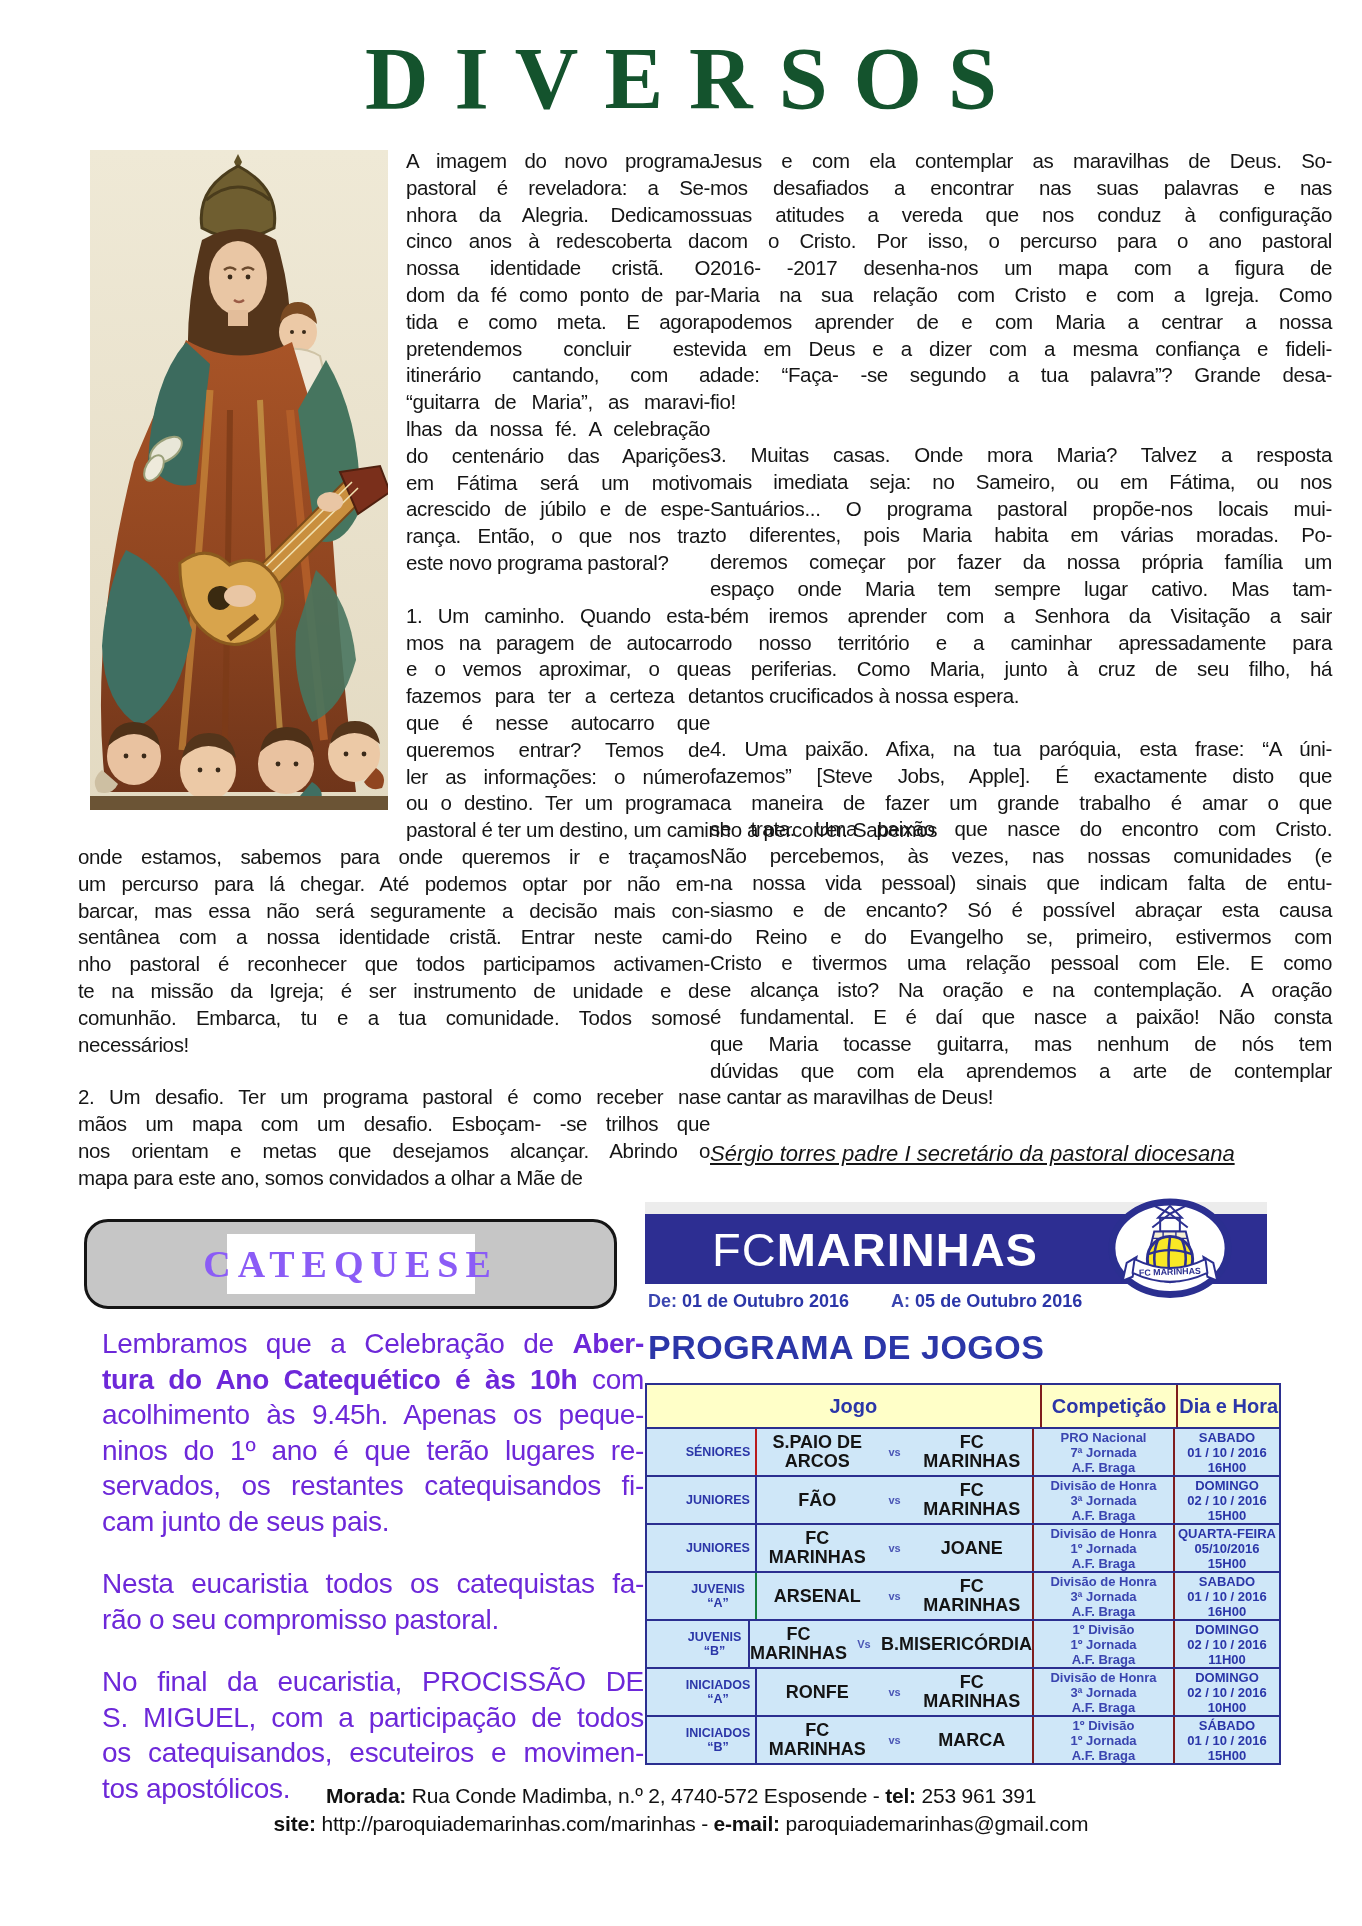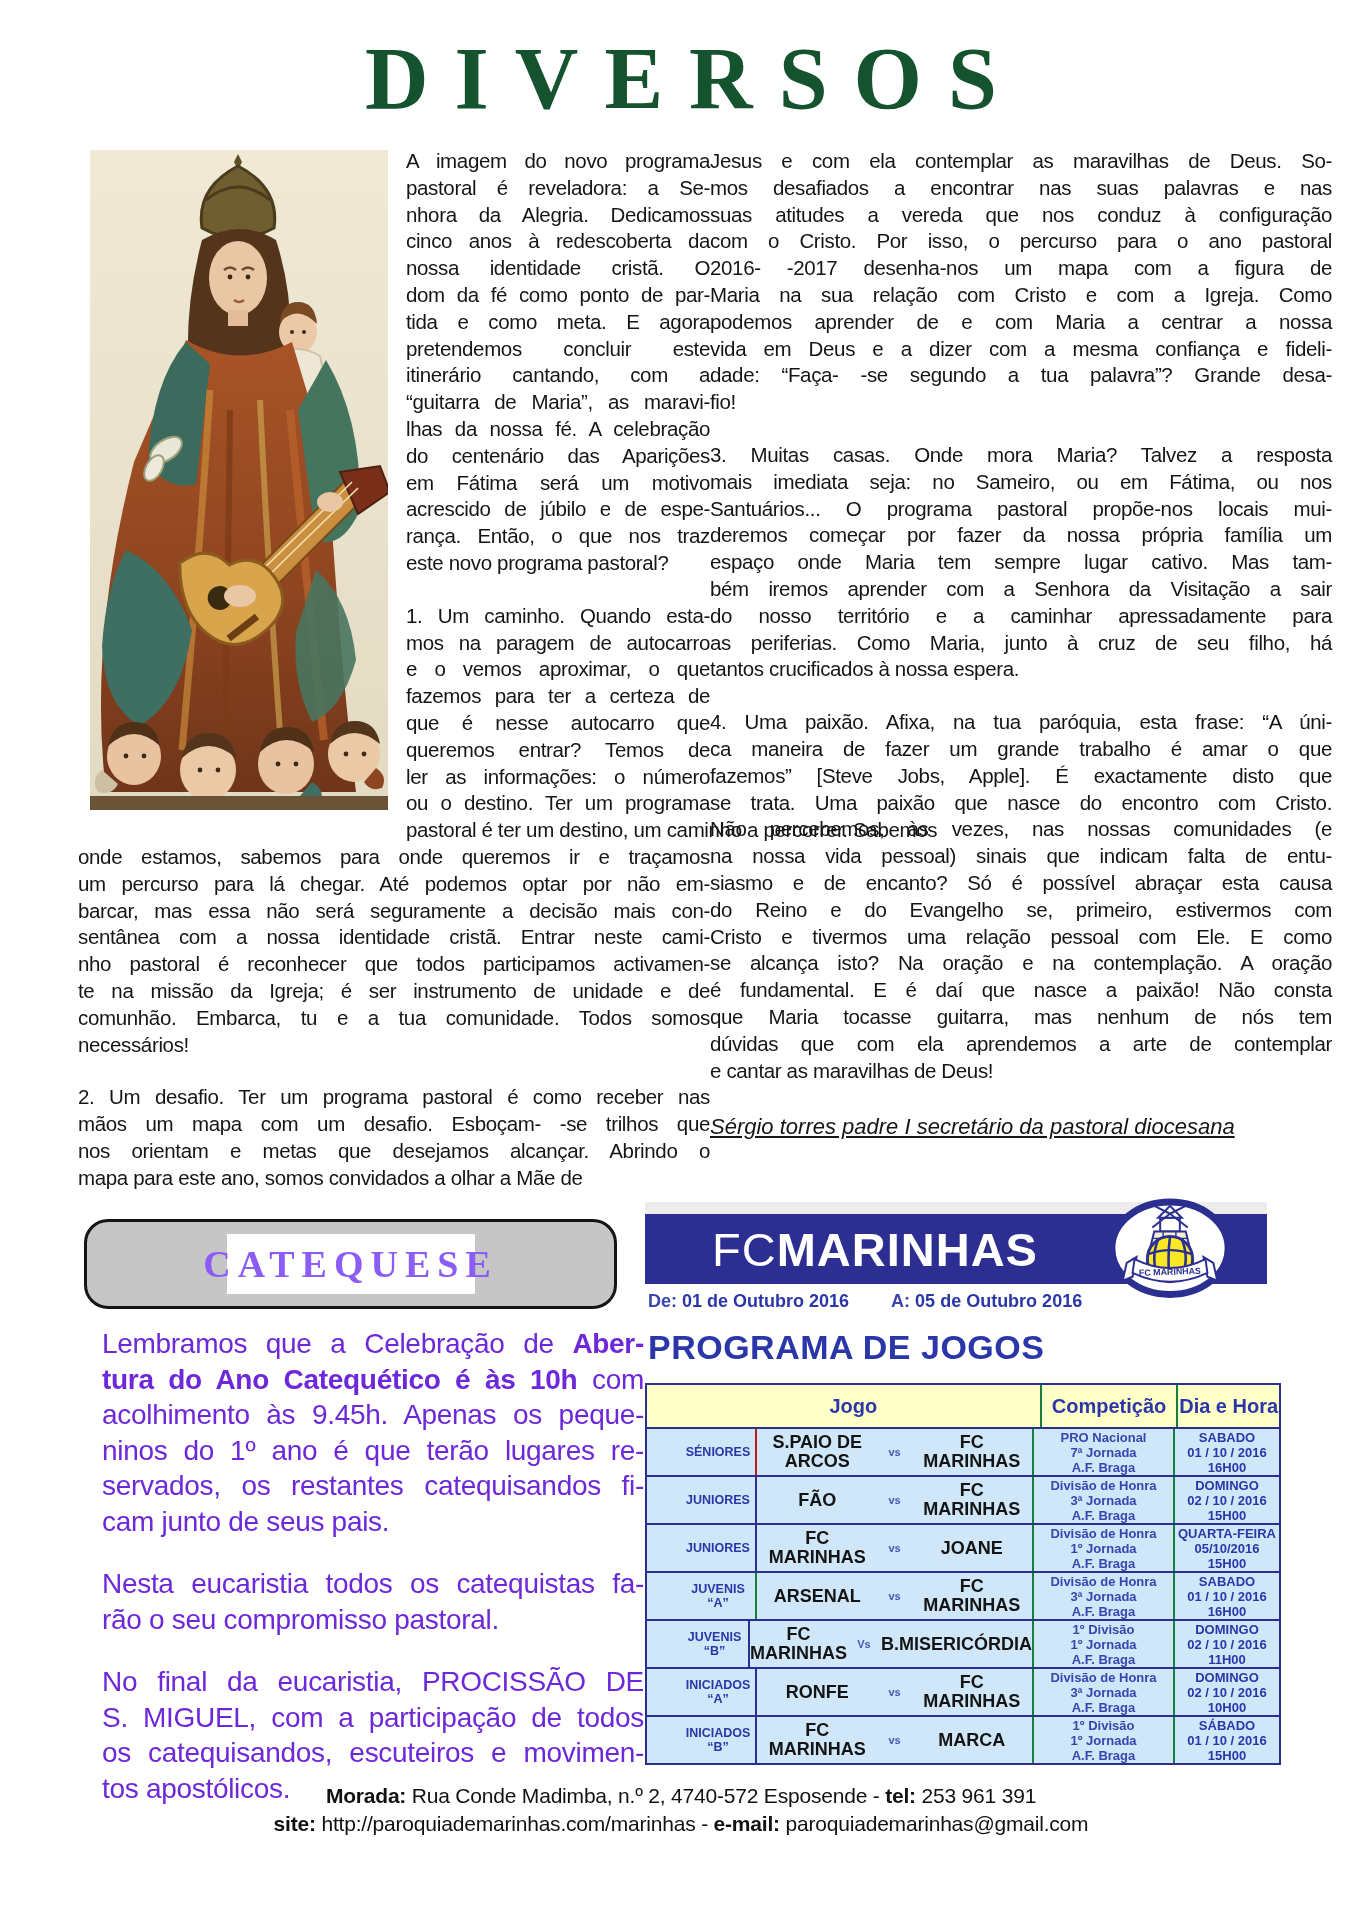--- a/index.html
+++ b/index.html
@@ -42,21 +42,21 @@
   .fc-dates{position:absolute;left:648px;top:1291px;width:620px;display:flex;gap:42px;
     font-size:18px;font-weight:700;color:#2b36a8;}
   .fc-dates .lbl{color:#3a45b0;}
   .fc-prog{position:absolute;left:648px;top:1328px;font-size:34px;font-weight:700;color:#2b36a8;letter-spacing:0.5px;}
 
   
   .ftable{position:absolute;left:645px;top:1383px;width:636px;border:2px solid #2b2f90;
     box-sizing:border-box;font-family:"Liberation Sans",sans-serif;}
   .frow{display:flex;border-top:2px solid #2b2f90;box-sizing:border-box;}
   .frow:first-child{border-top:none;padding-left:20px;}
-  .fcell{border-left:2px solid #15803d;box-sizing:border-box;display:flex;flex-direction:column;
+  .fcell{border-left:2px solid #7f1d1d;box-sizing:border-box;display:flex;flex-direction:column;
     align-items:center;justify-content:center;text-align:center;}
   .fcell:first-child{border-left:none;}
   .hrow{height:42px;background:#ffffc8;}
   .hrow .fcell{font-size:20px;font-weight:700;color:#2b36a8;}
   .drow{height:48px;background:#cfe7f8;}
   .c-jogo{width:385px;flex-direction:row;padding-left:34px;}
   .hc-jogo{width:385px;}
   .c-cat{width:74px;font-size:12.5px;font-weight:700;color:#2b36a8;line-height:14px;}
   .c-game{flex:1;display:flex;flex-direction:row;align-items:center;}
   .c-team{flex:1;font-size:18px;font-weight:700;color:#141414;line-height:19px;text-align:center;}
@@ -225,31 +225,32 @@
         <div class="ln">Maria na sua relação com Cristo e com a Igreja. Como</div>
         <div class="ln">podemos aprender de e com Maria a centrar a nossa</div>
         <div class="ln">vida em Deus e a dizer com a mesma confiança e fideli-</div>
         <div class="ln">dade: “Faça- -se segundo a tua palavra”? Grande desa-</div>
         <div class="ln">fio!</div>
       </div>
     <div class="para justify-lines">
         <div class="ln">3. Muitas casas. Onde mora Maria? Talvez a resposta</div>
         <div class="ln">mais imediata seja: no Sameiro, ou em Fátima, ou nos</div>
         <div class="ln">Santuários... O programa pastoral propõe-nos locais mui-</div>
+        <div class="ln">to diferentes, pois Maria habita em várias moradas. Po-</div>
         <div class="ln">deremos começar por fazer da nossa própria família um</div>
         <div class="ln">espaço onde Maria tem sempre lugar cativo. Mas tam-</div>
         <div class="ln">bém iremos aprender com a Senhora da Visitação a sair</div>
         <div class="ln">do nosso território e a caminhar apressadamente para</div>
         <div class="ln">as periferias. Como Maria, junto à cruz de seu filho, há</div>
         <div class="ln">tantos crucificados à nossa espera.</div>
       </div>
     <div class="para justify-lines">
         <div class="ln">4. Uma paixão. Afixa, na tua paróquia, esta frase: “A úni-</div>
+        <div class="ln">fazemos” [Steve Jobs, Apple]. É exactamente disto que</div>
         <div class="ln">ca maneira de fazer um grande trabalho é amar o que</div>
-        <div class="ln">fazemos” [Steve Jobs, Apple]. É exactamente disto que</div>
         <div class="ln">se trata. Uma paixão que nasce do encontro com Cristo.</div>
         <div class="ln">Não percebemos, às vezes, nas nossas comunidades (e</div>
         <div class="ln">na nossa vida pessoal) sinais que indicam falta de entu-</div>
         <div class="ln">siasmo e de encanto? Só é possível abraçar esta causa</div>
         <div class="ln">do Reino e do Evangelho se, primeiro, estivermos com</div>
         <div class="ln">Cristo e tivermos uma relação pessoal com Ele. E como</div>
         <div class="ln">se alcança isto? Na oração e na contemplação. A oração</div>
         <div class="ln">é fundamental. E é daí que nasce a paixão! Não consta</div>
         <div class="ln">que Maria tocasse guitarra, mas nenhum de nós tem</div>
         <div class="ln">dúvidas que com ela aprendemos a arte de contemplar</div>

